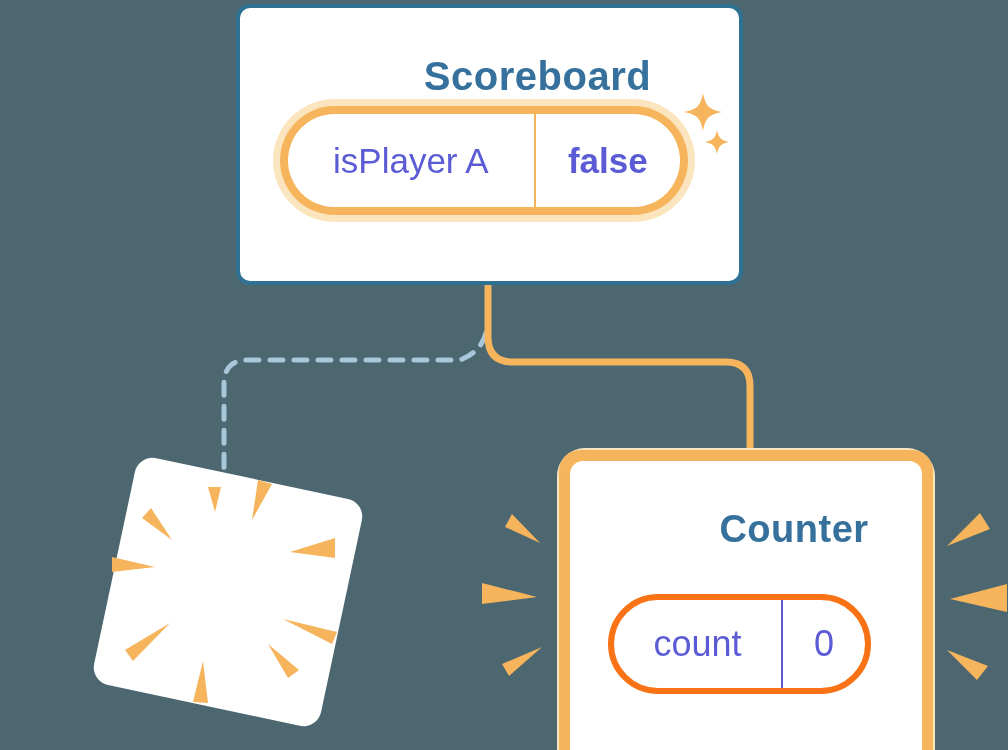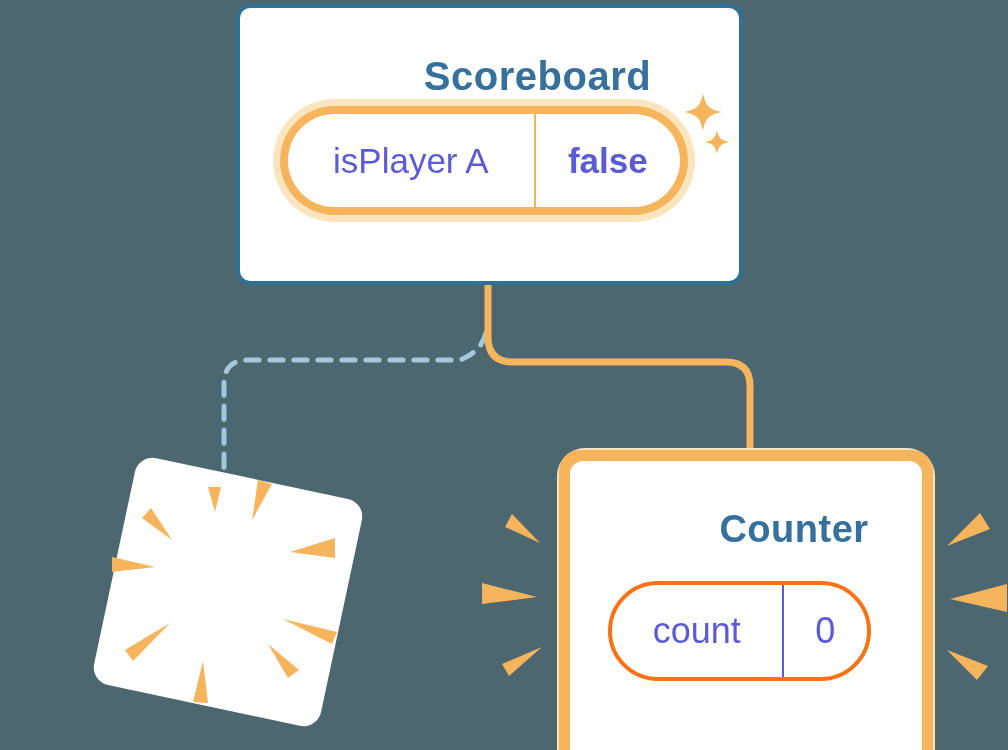--- a/index.html
+++ b/index.html
@@ -50,22 +50,22 @@
   }
   .counter-card-mid{
     width:100%;height:100%;background:#F6B45C;border-radius:21px;
     padding:11px;box-sizing:border-box;
   }
   .counter-card-inner{
     width:100%;height:100%;background:#ffffff;border-radius:13px;position:relative;
   }
   .counter-card-outer .card-title{top:60px;font-size:38px;}
   .counter-pill{
-    position:absolute;left:51px;top:133px;width:263px;height:100px;
-    box-sizing:border-box;background:#ffffff;border:4px solid #f97316;
+    position:absolute;left:51px;top:146px;width:263px;height:100px;
+    box-sizing:border-box;background:#ffffff;border:6px solid #f97316;
     border-radius:52px;display:flex;overflow:hidden;
   }
   .counter-pill .cell{
     display:flex;align-items:center;justify-content:center;
     color:#5B5BD6;font-size:36px;
   }
   .counter-pill .cell.name{width:67%;border-right:2px solid #5B5BD6;}
   .counter-pill .cell.value{width:33%;}
 
   

